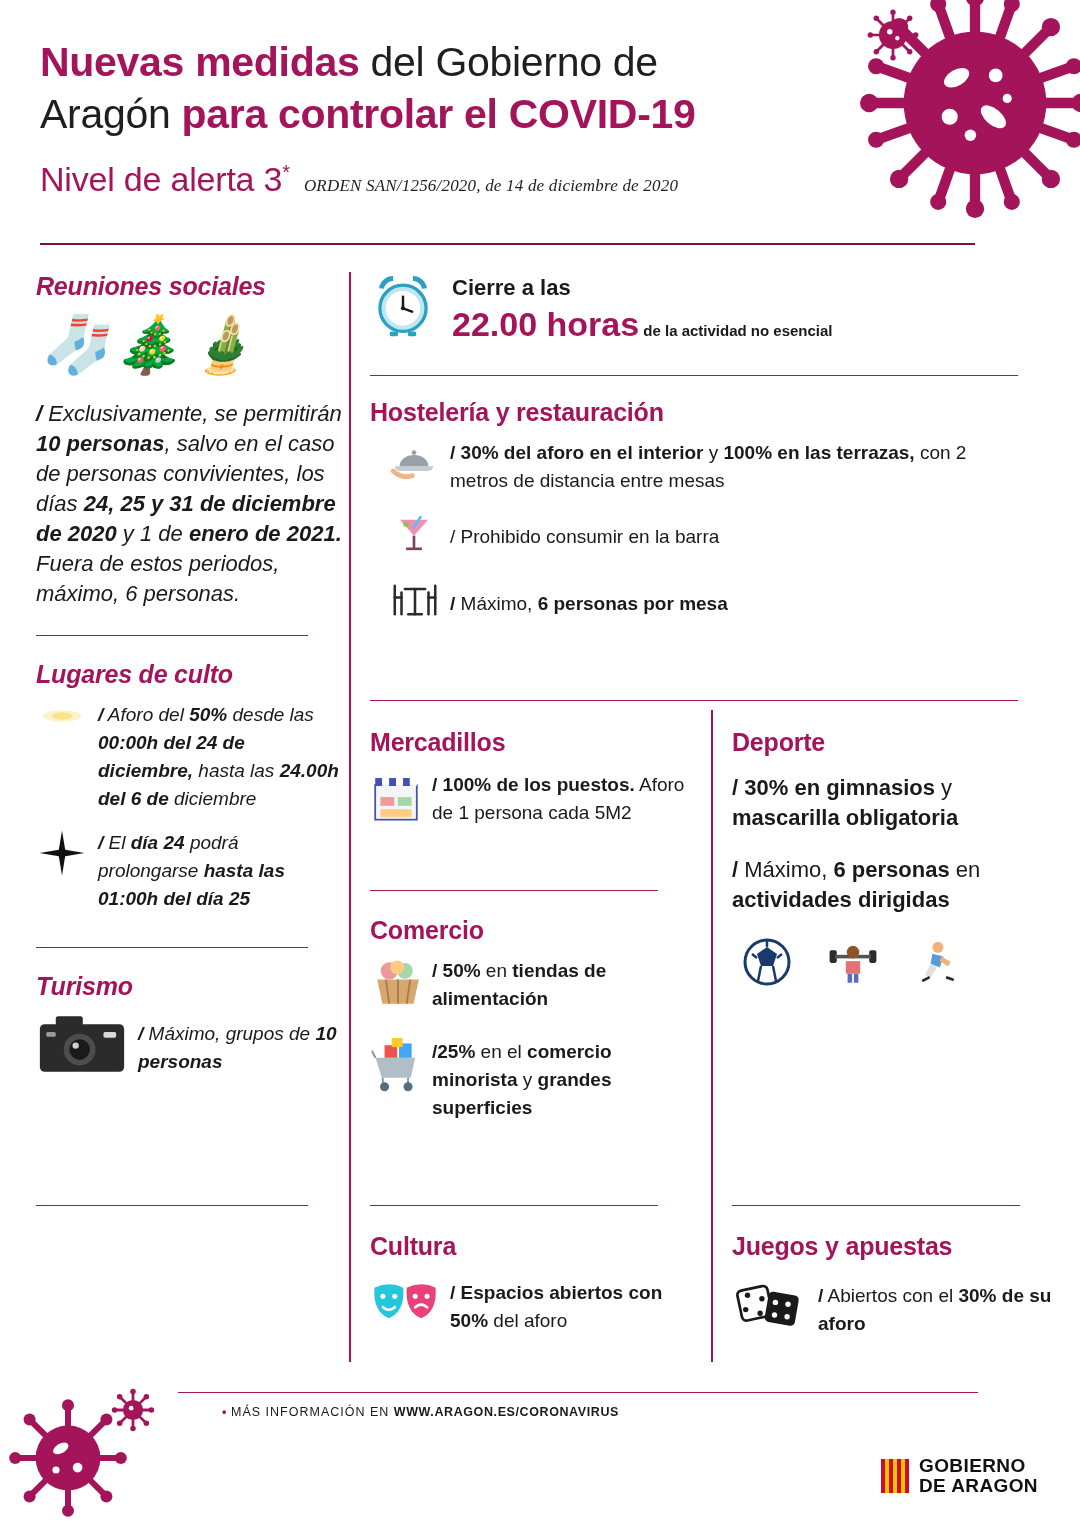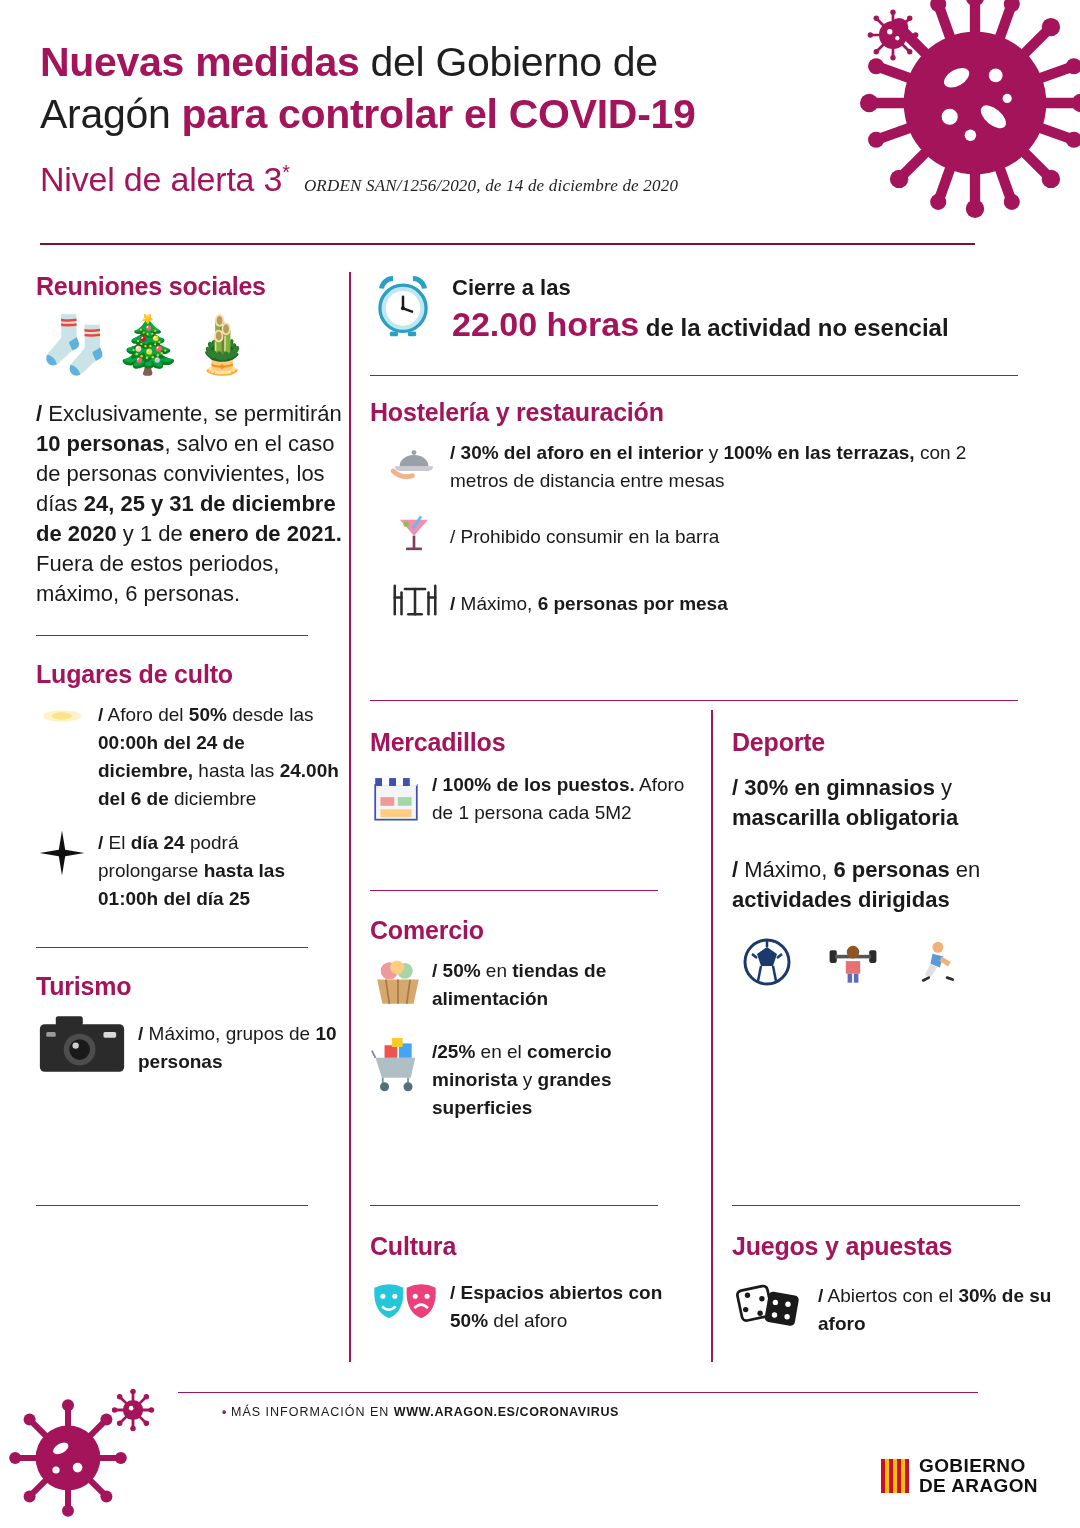--- a/index.html
+++ b/index.html
@@ -100,20 +100,21 @@
     width: 46px;
     height: 46px;
   }
 
   
   .col-left {
     position: absolute;
     left: 36px;
     top: 272px;
     width: 308px;
+    font-style: italic;
   }
   .col-mid {
     position: absolute;
     left: 370px;
     top: 272px;
     width: 330px;
   }
   .col-right {
     position: absolute;
     left: 732px;
@@ -190,21 +191,21 @@
     font-weight: bold;
     color: #1a1a1a;
   }
   .closing-big {
     font-size: 34px;
     font-weight: bold;
     color: #a4145a;
     line-height: 44px;
   }
   .closing-tail {
-    font-size: 24px;
+    font-size: 15px;
     font-weight: bold;
     color: #1a1a1a;
   }
   .xmas-row {
     display: flex;
     align-items: flex-end;
     gap: 4px;
     margin: 4px 0 22px 4px;
     font-size: 56px;
     line-height: 64px;

